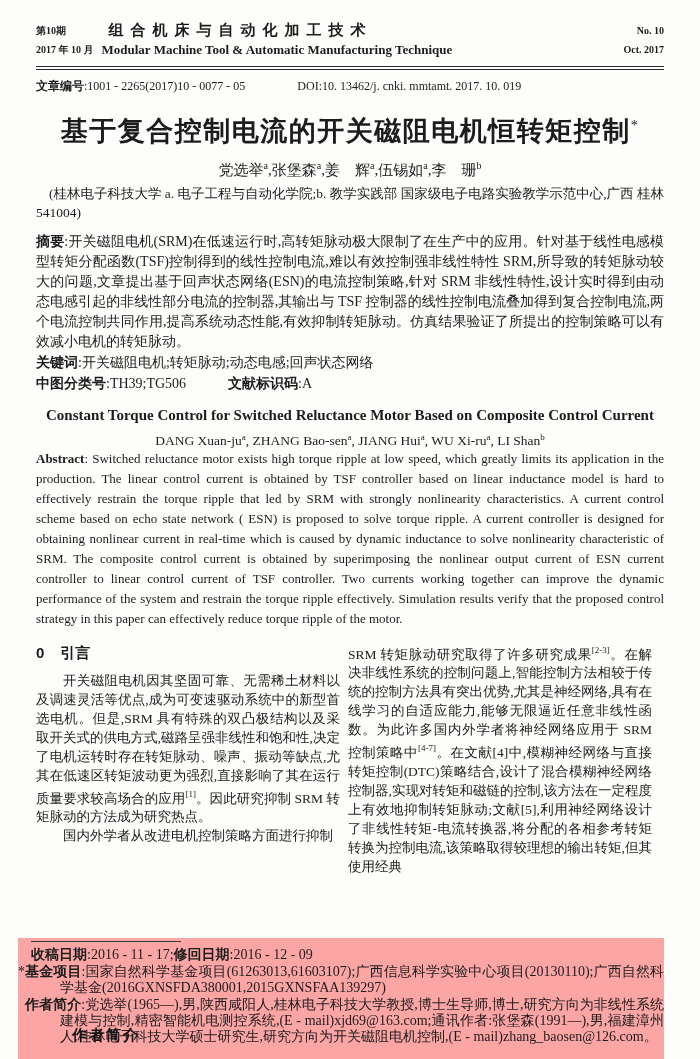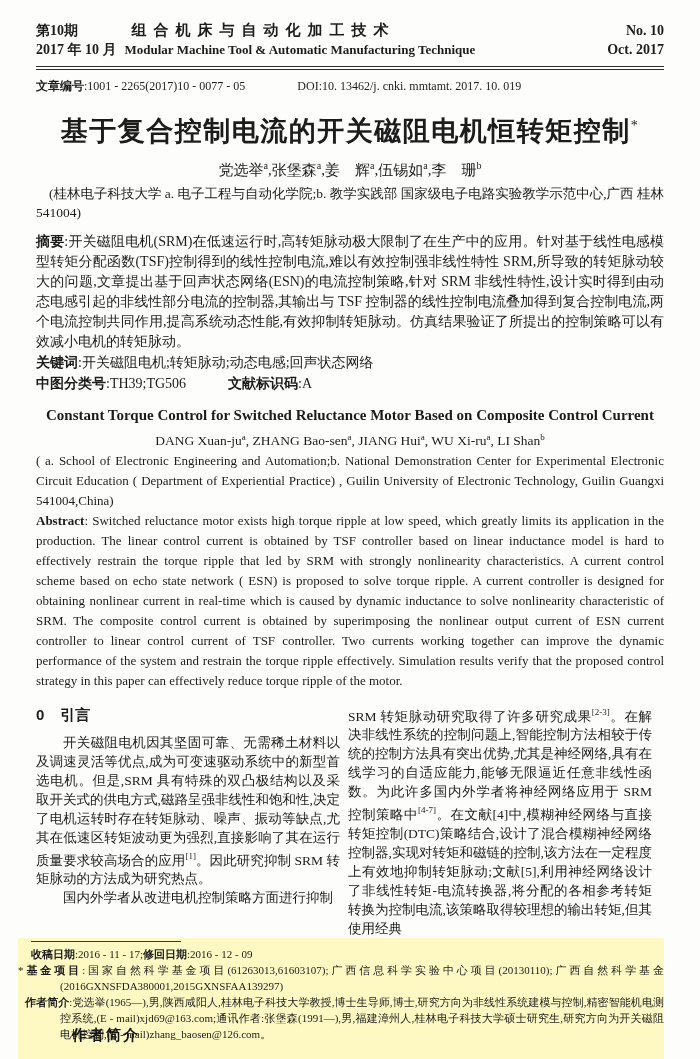--- a/index.html
+++ b/index.html
@@ -2,21 +2,21 @@
 <html><head>
 <meta charset="utf-8">
 <style>
   * { margin:0; padding:0; box-sizing:border-box; }
   html,body { background:#ffffff; }
   body { width:700px; font-family:"Liberation Serif","DejaVu Serif",serif; color:#1c1c1c; }
   .page { position:relative; width:700px; height:1059px; background:#fdfdfb; overflow:hidden; padding:0 36px; }
 
   
   .hdr { display:flex; justify-content:space-between; align-items:flex-start; padding-top:21px; }
-  .hdr-side { font-weight:bold; font-size:14px; line-height:19px; white-space:nowrap; }
+  .hdr-side { font-weight:bold; font-size:10px; line-height:19px; white-space:nowrap; }
   .hdr-side.right { text-align:right; }
   .hdr-center { font-weight:bold; flex:1; padding:0 8px; }
   .jt-cn { font-size:15px; letter-spacing:7px; line-height:19px; text-indent:7px; }
   .jt-en { font-size:13px; line-height:19px; font-family:"Liberation Serif",serif; }
   .double-rule { margin-top:7px; height:4px; border-top:1.6px solid #2b2b2b; border-bottom:1.2px solid #2b2b2b; }
 
   .meta-row { display:flex; gap:52px; margin-top:9px; font-size:12px; line-height:15px; }
   .b-hei { font-family:"Liberation Sans","DejaVu Sans",sans-serif; font-weight:bold; }
 
   
@@ -43,21 +43,21 @@
   
   .columns { display:flex; gap:8px; margin-top:12px; }
   .col { width:304px; font-size:13.5px; line-height:19px; text-align:justify; }
   .sec-heading { font-family:"Liberation Sans","DejaVu Sans",sans-serif; font-weight:bold; font-size:15px; line-height:20px; margin:2px 0 8px 0; }
   .sec-heading .sec-no { margin-right:16px; }
   .cn-p { text-indent:2em; }
   .cn-p.no-indent { text-indent:0; }
   .cn-p sup, .abs-cn sup { font-size:9px; }
 
   
-  .footnotes { position:absolute; left:18px; right:36px; top:938px; bottom:0; background:#fef9c3; font-size:11px; line-height:16px; }
+  .footnotes { position:absolute; left:18px; right:36px; top:938px; bottom:0; background:#fca5a5; font-size:14px; line-height:16px; }
   .fn-rule { margin:3px 0 4px 13px; width:150px; border-top:1px solid #3a3a3a; }
   .fn-received { padding-left:13px; }
   .fn-entry { padding-left:42px; text-indent:-35px; text-align:justify; }
   .fn-entry.star { text-indent:-42px; }
   .watermark { position:absolute; left:72px; top:1026px; font-family:"Liberation Sans","DejaVu Sans",sans-serif; font-weight:bold; font-size:15px; letter-spacing:2px; color:#161616; }
 </style>
 </head>
 <body>
 
 <div class="page">
@@ -94,21 +94,20 @@
 
   <p class="abs-cn"><span class="b-hei">摘要</span><span>:开关磁阻电机(SRM)在低速运行时,高转矩脉动极大限制了在生产中的应用。针对基于线性电感模型转矩分配函数(TSF)控制得到的线性控制电流,难以有效控制强非线性特性 SRM,所导致的转矩脉动较大的问题,文章提出基于回声状态网络(ESN)的电流控制策略,针对 SRM 非线性特性,设计实时得到由动态电感引起的非线性部分电流的控制器,其输出与 TSF 控制器的线性控制电流叠加得到复合控制电流,两个电流控制共同作用,提高系统动态性能,有效抑制转矩脉动。仿真结果验证了所提出的控制策略可以有效减小电机的转矩脉动。</span></p>
   <p class="kw-cn"><span class="b-hei">关键词</span><span>:开关磁阻电机;转矩脉动;动态电感;回声状态网络</span></p>
   <p class="clc"><span class="b-hei">中图分类号</span><span>:TH39;TG506</span><span class="clc-gap"></span><span class="b-hei">文献标识码</span><span>:A</span></p>
 
   <div class="en-block">
     <div class="en-title">Constant Torque Control for Switched Reluctance Motor Based on Composite Control Current</div>
     <div class="en-authors">
       <span><span>DANG Xuan-ju</span><sup>a</sup></span><span><span>, ZHANG Bao-sen</span><sup>a</sup></span><span><span>, JIANG Hui</span><sup>a</sup></span><span><span>, WU Xi-ru</span><sup>a</sup></span><span><span>, LI Shan</span><sup>b</sup></span>
     </div>
-    <div class="en-affil">( a. School of Electronic Engineering and Automation;b. National Demonstration Center for Experimental Electronic Circuit Education ( Department of Experiential Practice) , Guilin University of Electronic Technology, Guilin Guangxi 541004,China)</div>
     <p class="en-abs"><b>Abstract</b><span>: Switched reluctance motor exists high torque ripple at low speed, which greatly limits its application in the production. The linear control current is obtained by TSF controller based on linear inductance model is hard to effectively restrain the torque ripple that led by SRM with strongly nonlinearity characteristics. A current control scheme based on echo state network ( ESN) is proposed to solve torque ripple. A current controller is designed for obtaining nonlinear current in real-time which is caused by dynamic inductance to solve nonlinearity characteristic of SRM. The composite control current is obtained by superimposing the nonlinear output current of ESN current controller to linear control current of TSF controller. Two currents working together can improve the dynamic performance of the system and restrain the torque ripple effectively. Simulation results verify that the proposed control strategy in this paper can effectively reduce torque ripple of the motor.</span></p>
   </div>
 
   <div class="columns">
     <div class="col">
       <div class="sec-heading"><span class="sec-no">0</span><span>引言</span></div>
       <p class="cn-p"><span>开关磁阻电机因其坚固可靠、无需稀土材料以及调速灵活等优点,成为可变速驱动系统中的新型首选电机。但是,SRM 具有特殊的双凸极结构以及采取开关式的供电方式,磁路呈强非线性和饱和性,决定了电机运转时存在转矩脉动、噪声、振动等缺点,尤其在低速区转矩波动更为强烈,直接影响了其在运行质量要求较高场合的应用</span><sup>[1]</sup><span>。因此研究抑制 SRM 转矩脉动的方法成为研究热点。</span></p>
       <p class="cn-p">国内外学者从改进电机控制策略方面进行抑制</p>
     </div>
     <div class="col">

